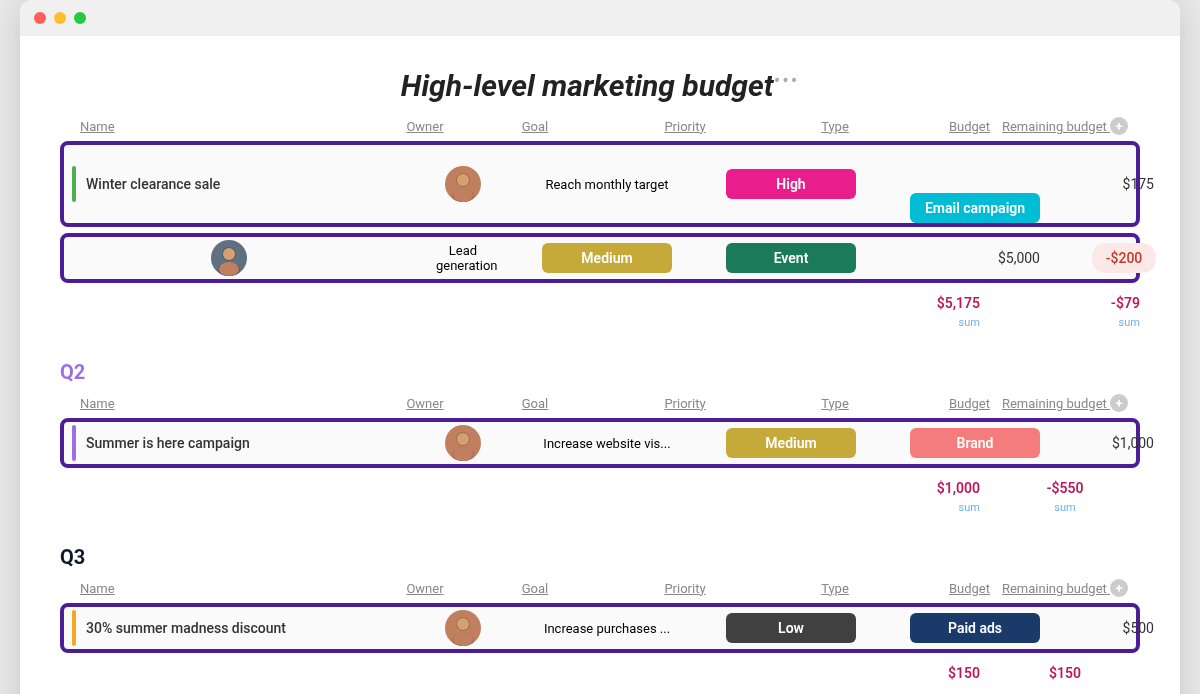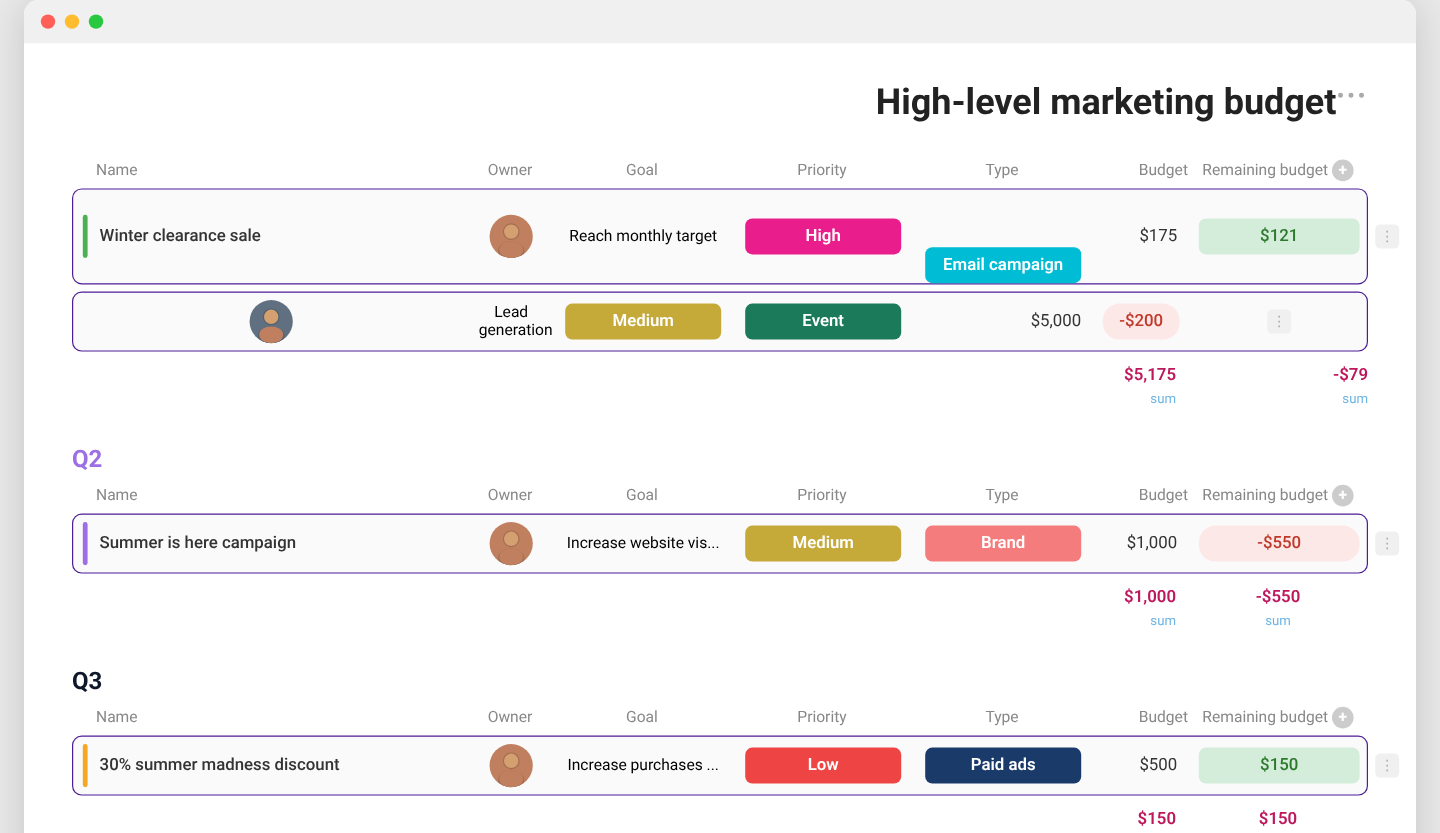--- a/index.html
+++ b/index.html
@@ -38,23 +38,24 @@
     .dot-red { background: #ff5f57; }
     .dot-yellow { background: #febc2e; }
     .dot-green { background: #28c840; }
 
     .content {
       padding: 32px 40px 32px 40px;
     }
 
     .page-header {
       display: flex;
-      justify-content: flex-end;
+      justify-content: center;
       align-items: flex-start;
-      margin-bottom: 30px;
+      margin-bottom: 14px;
+      font-style: italic;
     }
 
     .page-title {
       font-size: 30px;
       font-weight: 700;
       color: #222;
     }
 
     .more-icon {
       color: #aaa;
@@ -85,36 +86,38 @@
     .q3-title { color: #0f172a; }
 
     
     .col-headers {
       display: grid;
       grid-template-columns: 330px 70px 150px 150px 150px 80px 150px 30px;
       align-items: center;
       padding: 0 0 6px 0;
       color: #888;
       font-size: 13px;
+      text-decoration: underline;
     }
 
     .col-headers .col-name { padding-left: 20px; }
     .col-headers .col-center { text-align: center; }
     .col-headers .col-right { text-align: right; }
 
     
     .data-row {
       display: grid;
       grid-template-columns: 330px 70px 150px 150px 150px 80px 150px 30px;
       align-items: center;
       background: #fafafa;
       border-radius: 8px;
       margin-bottom: 6px;
       min-height: 50px;
-      border: 1px solid #4c1d95;
+      border: 4px solid #4c1d95;
+      gap: 34px;
     }
 
     .row-name {
       display: flex;
       align-items: center;
       padding-left: 8px;
       font-size: 14px;
       color: #333;
       font-weight: 500;
     }
@@ -155,21 +158,21 @@
       padding: 7px 0;
       text-align: center;
       font-size: 14px;
       font-weight: 600;
       color: #fff;
       margin: 0 10px;
     }
 
     .priority-high { background: #e91e8c; }
     .priority-medium { background: #c5aa3a; }
-    .priority-low { background: #ef4444; }
+    .priority-low { background: #404040; }
 
     .type-badge {
       border-radius: 6px;
       padding: 7px 0;
       text-align: center;
       font-size: 14px;
       font-weight: 600;
       color: #fff;
       margin: 0 10px;
     }

